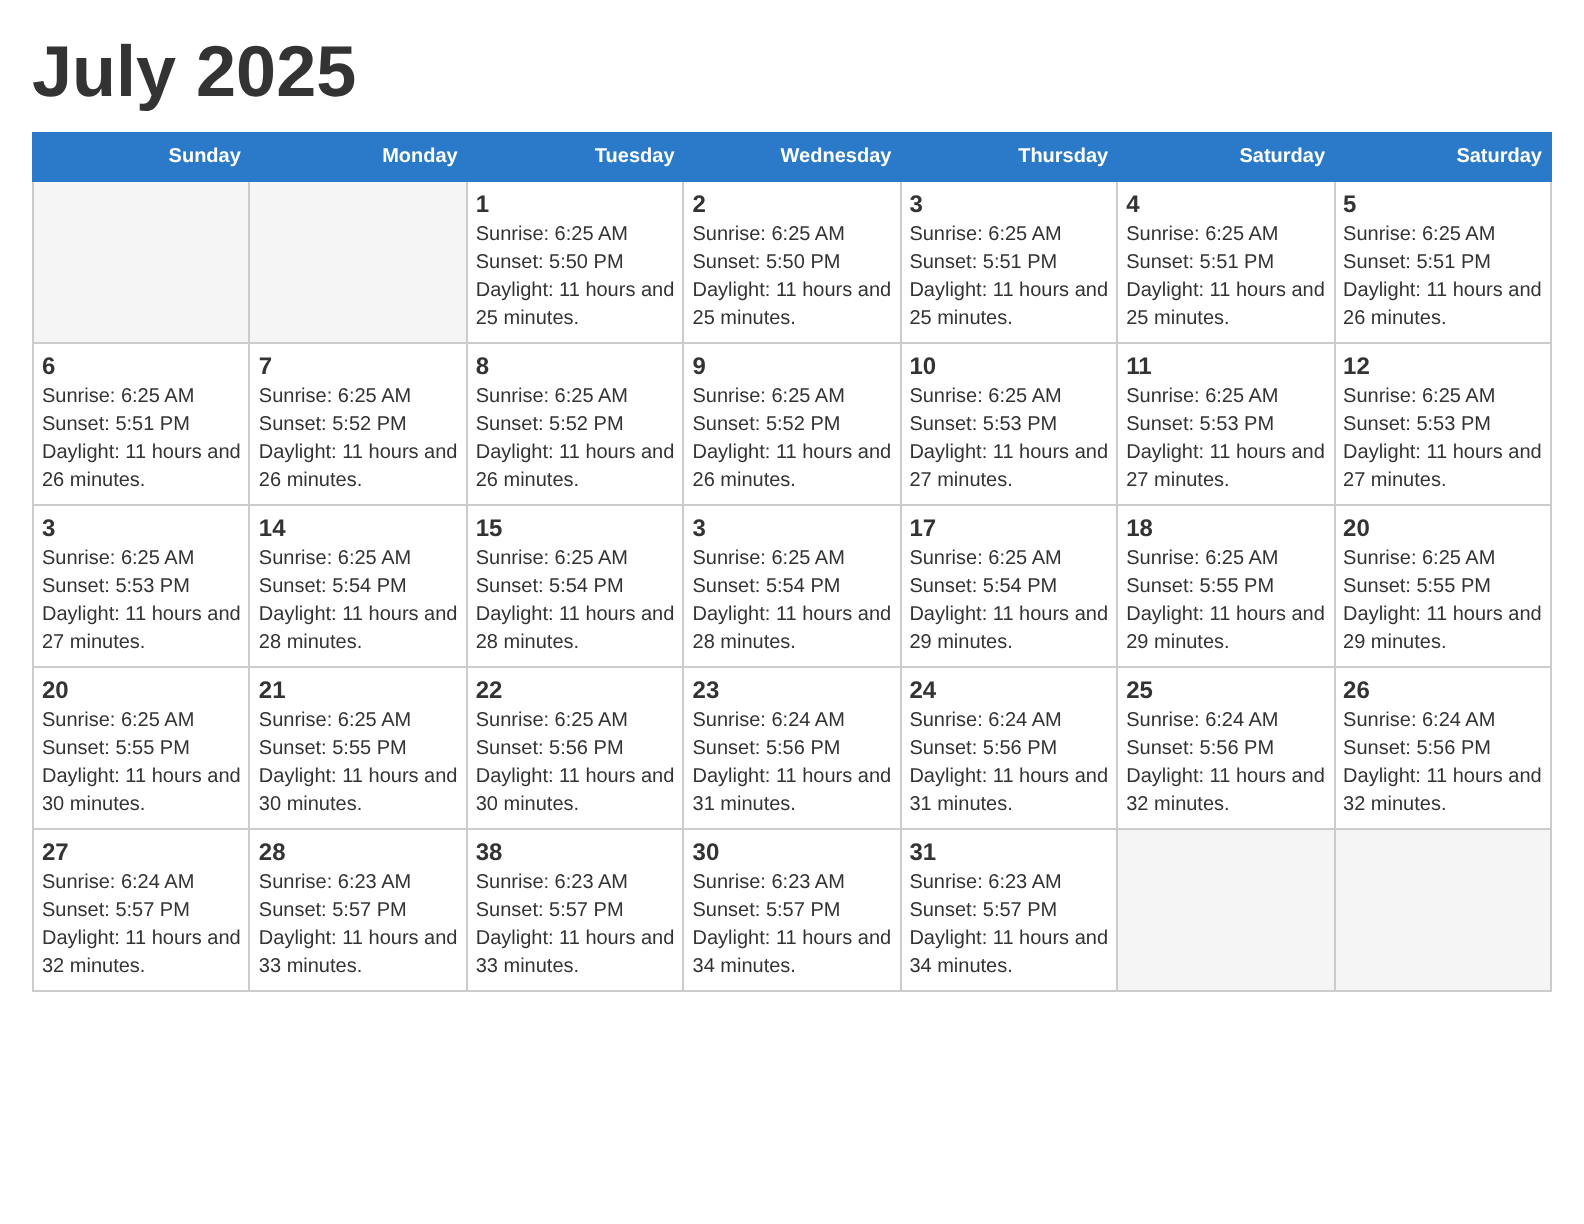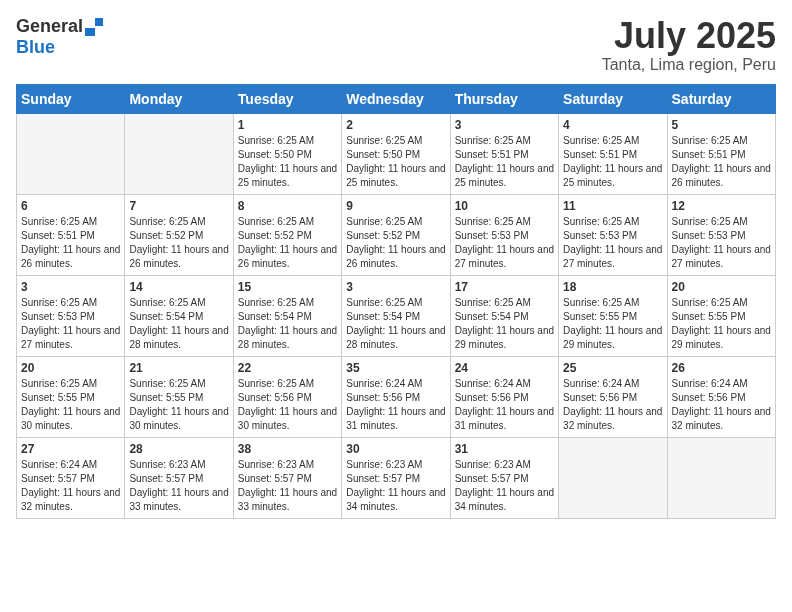--- a/index.html
+++ b/index.html
@@ -39,24 +39,24 @@
       color: #555;
     }
     table {
       width: 100%;
       border-collapse: collapse;
       border: 1px solid #ccc;
     }
     thead tr th {
       background: #2a7ac9;
       color: #fff;
-      font-size: 14px;
+      font-size: 10px;
       font-weight: bold;
       padding: 6px 4px;
-      text-align: left;
+      text-align: right;
       border: 1px solid #2a7ac9;
     }
     tbody tr td {
       vertical-align: top;
       padding: 4px 4px;
       border: 1px solid #ccc;
       font-size: 10px;
       color: #333;
       min-height: 70px;
       width: 14.28%;
@@ -77,36 +77,22 @@
       color: #333;
     }
     tr:nth-child(even) td:not(.empty) {
       background: #fff;
     }
   </style>
 </head>
 <body>
 
 <div class="header-area">
-  <div class="logo">
-    <div class="logo-row">
-      <span style="font-size:18px;font-weight:bold;color:#333;">General</span>
-      <span style="display:inline-block;width:18px;height:18px;margin-left:2px;">
-        <svg viewBox="0 0 18 18" width="18" height="18">
-          <polygon points="10,0 18,0 18,8 10,8 10,18 0,18 0,10 10,10" fill="#1a73c8"></polygon>
-        </svg>
-      </span>
-    </div>
-    <div>
-      <span style="font-size:18px;font-weight:bold;color:#1a73c8;">Blue</span>
-    </div>
-  </div>
   <div class="title-area">
     <div class="month-title">July 2025</div>
-    <div class="location-title">Tanta, Lima region, Peru</div>
   </div>
 </div>
 
 <table>
   <thead>
     <tr>
 
     <th>Sunday</th>
         <th>Monday</th>
         <th>Tuesday</th>
@@ -252,21 +238,21 @@
 Sunset: 5:55 PM
 Daylight: 11 hours and 30 minutes.</div>
         </td>
         <td>
           <span class="day-number">22</span>
           <div class="day-info" style="white-space: pre-wrap;">Sunrise: 6:25 AM
 Sunset: 5:56 PM
 Daylight: 11 hours and 30 minutes.</div>
         </td>
         <td>
-          <span class="day-number">35</span>
+          <span class="day-number">23</span>
           <div class="day-info" style="white-space: pre-wrap;">Sunrise: 6:24 AM
 Sunset: 5:56 PM
 Daylight: 11 hours and 31 minutes.</div>
         </td>
         <td>
           <span class="day-number">24</span>
           <div class="day-info" style="white-space: pre-wrap;">Sunrise: 6:24 AM
 Sunset: 5:56 PM
 Daylight: 11 hours and 31 minutes.</div>
         </td>

